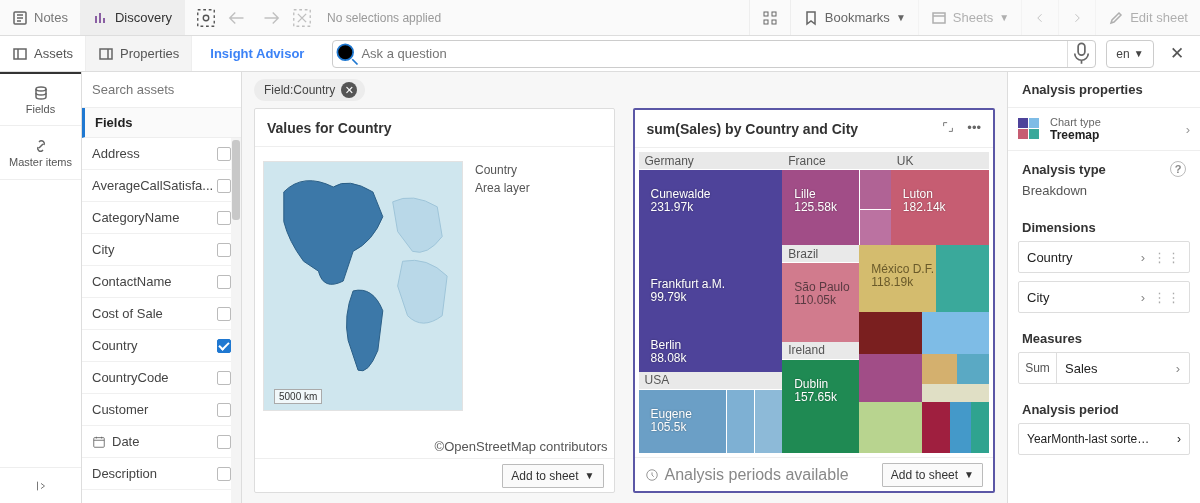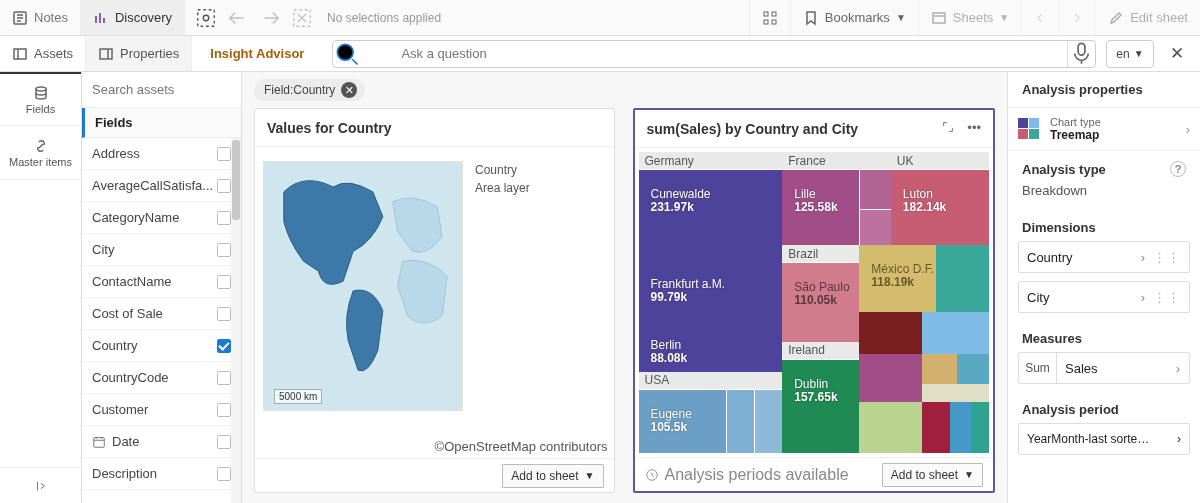--- a/index.html
+++ b/index.html
@@ -13,22 +13,22 @@
   .topbar .tools { display:flex; align-items:center; gap:10px; padding:0 10px; }
   .tool { width:22px; height:22px; display:flex; align-items:center; justify-content:center; color:#666; cursor:pointer; }
   .tool.dis { opacity:.35; cursor:default; }
   .no-sel { color:#999; font-size:12px; margin-left:4px; }
   .topbar .right { margin-left:auto; display:flex; align-items:center; height:100%; }
   .rt-btn { height:100%; display:flex; align-items:center; gap:6px; padding:0 12px; color:#666; border-left:1px solid #eee; cursor:pointer; }
   .rt-btn.dis { opacity:.5; cursor:default; }
   .secondbar { height:36px; border-bottom:1px solid #ddd; display:flex; align-items:center; }
   .pill-btn { height:100%; display:flex; align-items:center; gap:6px; padding:0 12px; color:#555; border-right:1px solid #eee; cursor:pointer; background:#f4f4f4; }
   .pill-btn.plain { background:#fff; }
-  .ia-label { padding:0 18px; font-weight:600; color:#a16207; }
-  .askbar { flex:1; display:flex; align-items:center; border:1px solid #ccc; border-radius:4px; margin:0 10px; height:28px; background:#fff;gap:40px; }
+  .ia-label { padding:0 18px; font-weight:600; color:#3b82f6; }
+  .askbar { flex:1; display:flex; align-items:center; border:1px solid #ccc; border-radius:4px; margin:0 10px; height:28px; background:#fff; }
   .askbar .search-ic { width:28px; display:flex; align-items:center; justify-content:center; }
   .askbar .search-ic svg { stroke:#1f78d1; }
   .askbar input { flex:1; border:none; outline:none; font-size:13px; color:#333; background:transparent; }
   .askbar .mic { width:28px; display:flex; align-items:center; justify-content:center; border-left:1px solid #ddd; height:100%; }
   .lang { width:48px; height:28px; border:1px solid #ccc; border-radius:4px; display:flex; align-items:center; justify-content:center; gap:4px; margin-right:8px; cursor:pointer; font-size:12px; color:#444; }
   .close-x { width:30px; text-align:center; color:#555; cursor:pointer; font-size:17px; margin-right:8px; }
   .body { display:flex; height:calc(503px - 36px - 36px); }
   .rail { width:82px; border-right:1px solid #ddd; display:flex; flex-direction:column; align-items:center; }
   .rail-item { width:100%; height:54px; display:flex; flex-direction:column; align-items:center; justify-content:center; gap:2px; font-size:11px; color:#555; cursor:pointer; border-bottom:1px solid #eee; }
   .rail-item.active { border-top:2px solid #333; }
@@ -65,21 +65,21 @@
   .map svg { width:100%; height:100%; }
   .map-scale { position:absolute; left:10px; bottom:6px; font-size:10px; color:#333; background:rgba(255,255,255,.7); padding:1px 4px; border:1px solid #aaa; }
   .map-attr { position:absolute; right:6px; bottom:4px; font-size:13px; color:#555; }
   .map-legend { flex:1; padding:0 0 0 12px; font-size:12px; color:#555; }
   .map-legend div { line-height:18px; }
   
   .tm { position:absolute; inset:4px 4px 4px 4px; overflow:hidden; }
   .tm-country-hdr { height:18px; background:#e9e9e9; color:#555; font-size:12px; padding:0 6px; display:flex; align-items:center; border-bottom:1px solid #fff; }
   .tm-block { position:absolute; overflow:hidden; }
   .tm-label { position:absolute; left:4px; top:18px; color:#fff; font-size:12px; line-height:13px; text-shadow:0 0 2px rgba(0,0,0,.4);margin-left:8px; }
-  .tm-label .v { display:block;font-weight:bold; }
+  .tm-label .v { display:block; }
   
   .props { width:192px; display:flex; flex-direction:column; overflow:hidden; }
   .props-hdr { height:36px; display:flex; align-items:center; padding:0 14px; font-weight:600; color:#333; border-bottom:1px solid #eee; }
   .chart-type { display:flex; align-items:center; gap:10px; padding:8px 10px; border-bottom:1px solid #eee; cursor:pointer; }
   .chart-type .ct-ic { width:22px; height:22px; display:flex; flex-wrap:wrap; }
   .chart-type .ct-ic span { width:10px; height:10px; margin:0 1px 1px 0; }
   .chart-type .ct-txt { display:flex; flex-direction:column; font-size:12px; }
   .chart-type .ct-txt .lbl { color:#666; font-size:11px; }
   .chart-type .chev { margin-left:auto; color:#999; }
   .section-title { font-size:13px; font-weight:600; padding:10px 14px 6px; color:#333; display:flex; align-items:center; justify-content:space-between; }

